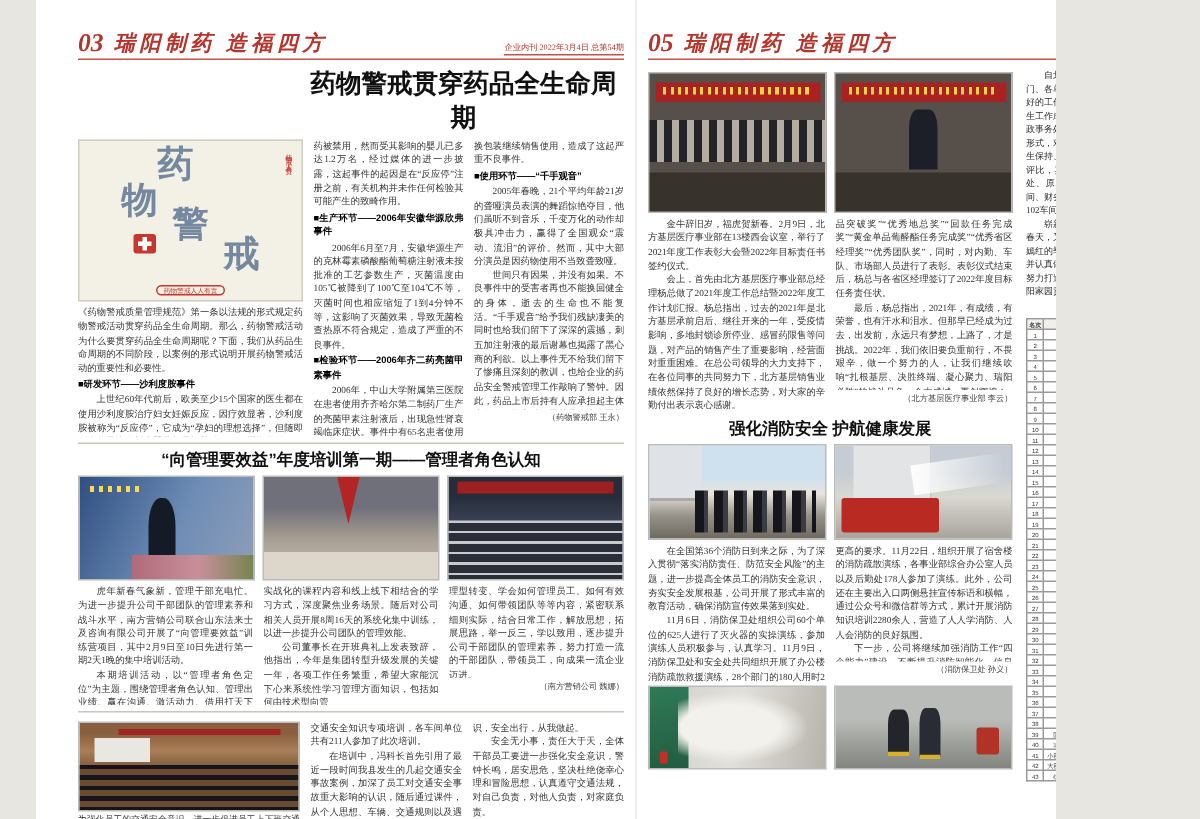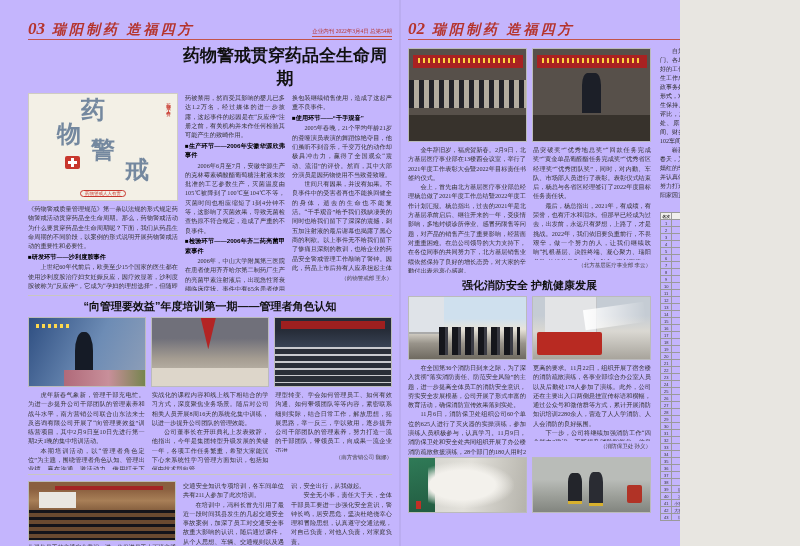--- a/index.html
+++ b/index.html
@@ -1,17 +1,17 @@
 <!DOCTYPE html>
 <html><head>
 <meta charset="utf-8">
 <style>
   html,body{margin:0;padding:0;background:#e8e6e1;}
-  .sheet{position:relative;width:680px;height:546px;background:#c4b5fd;overflow:hidden;
-         font-family:"Liberation Serif",serif;color:#2b2b2b;}
+  .sheet{position:relative;width:680px;height:546px;background:#ffffff;overflow:hidden;
+         font-family:"Liberation Serif",serif;color:#2b2b2b;margin-left:24px;}
   .gutter{position:absolute;left:399px;top:0;bottom:0;width:2px;
           background:linear-gradient(90deg,rgba(0,0,0,0),rgba(0,0,0,.10),rgba(0,0,0,0));}
   .page{position:absolute;top:0;height:546px;box-sizing:border-box;overflow:hidden;}
   .page-left{left:0;width:400px;padding:20px 8px 6px 28px;}
   .page-right{left:400px;width:400px;padding:20px 26px 6px 8px;}
 
   
   .masthead{display:flex;align-items:flex-end;color:#b5342c;border-bottom:1.5px solid #c4534a;
             padding-bottom:2px;margin-bottom:4px;}
   .pgnum{font-size:17px;font-weight:bold;font-style:italic;margin-right:7px;line-height:1;}
@@ -241,21 +241,21 @@
               <div class="seg seg-p">安全无小事，责任大于天，全体干部员工要进一步强化安全意识，警钟长鸣，居安思危，坚决杜绝侥幸心理和冒险思想，认真遵守交通法规，对自己负责，对他人负责，对家庭负责。</div>
             </div>
           <div class="byline">（安全环保处 单义）</div>
         </div>
       </div>
     </article>
   </section>
 
   <section class="page page-right">
     <header class="masthead">
-      <span class="pgnum">02</span>
+      <span class="pgnum">05</span>
       <span class="mast-title">瑞阳制药  造福四方</span>
       <span class="issue">企业内刊 2022年3月4日 总第54期</span>
     </header>
 
     <div class="p4-main">
 
       <div class="p4-left">
 
         <article>
           <div class="aa-photos">

